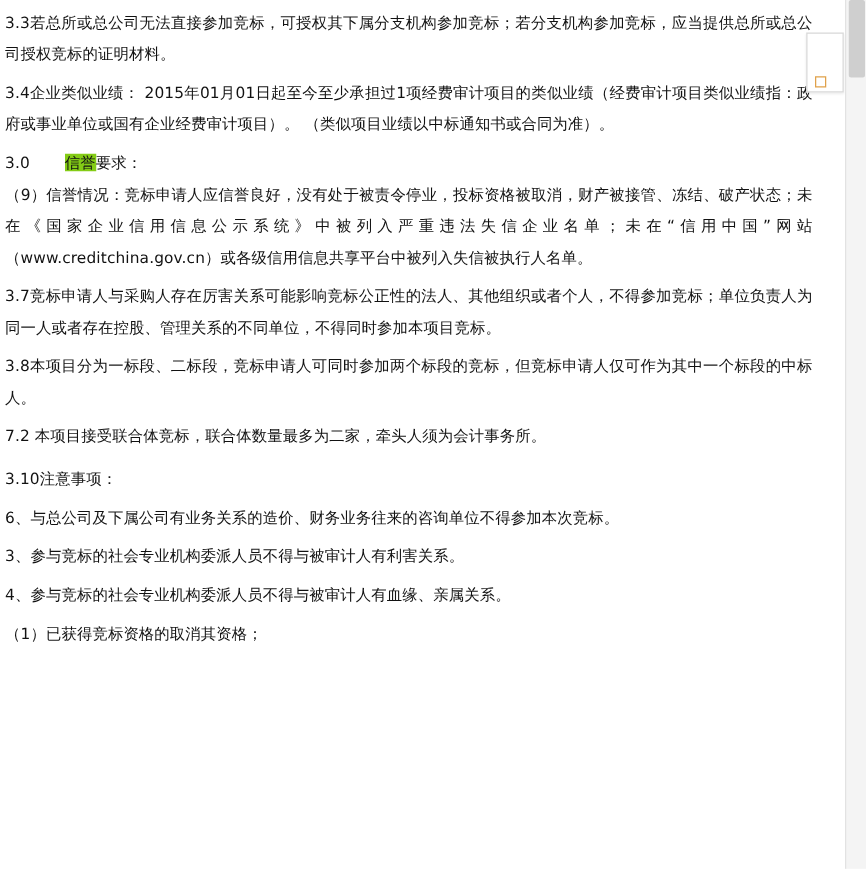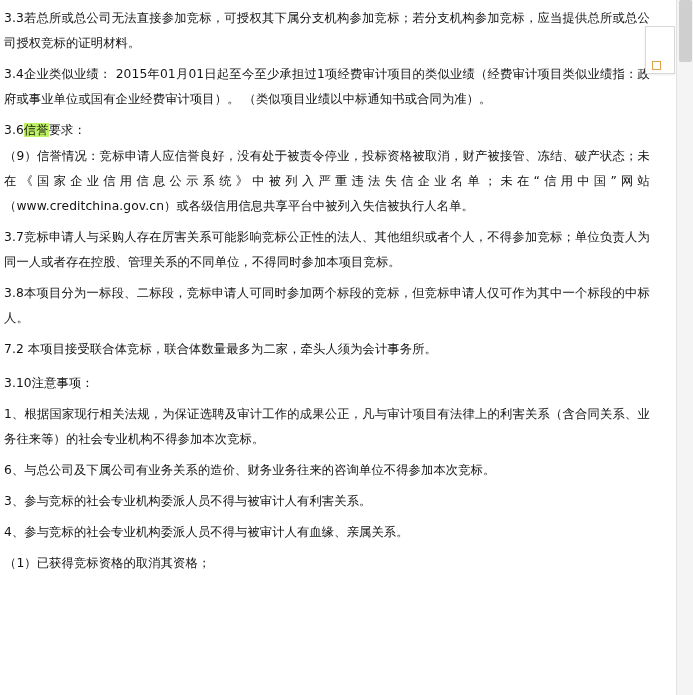--- a/index.html
+++ b/index.html
@@ -38,21 +38,22 @@
     font-size: 12.3px;
     line-height: 25px;
     text-align: justify;
     letter-spacing: 0.1px;
     color: #121212;
   }
   p.tight {
     padding-bottom: 1px;
   }
   .hl {
-    background: #bef264;
+    background: #84cc16;
+    margin-left: 28px;
   }
   .gap-sm { height: 3px; }
 
   
   .right-rail {
     position: absolute;
     right: 0;
     top: 0;
     width: 16px;
     height: 695px;
@@ -106,36 +107,35 @@
 <div class="page">
   <div class="top-divider"></div>
 
   <div class="doc-body">
 
     <p class="para">3.3若总所或总公司无法直接参加竞标，可授权其下属分支机构参加竞标；若分支机构参加竞标，应当提供总所或总公司授权竞标的证明材料。</p>
 
     <p class="para">3.4企业类似业绩： 2015年01月01日起至今至少承担过1项经费审计项目的类似业绩（经费审计项目类似业绩指：政府或事业单位或国有企业经费审计项目）。 （类似项目业绩以中标通知书或合同为准）。</p>
 
 
-    <p class="para tight"><span>3.6</span><span class="hl">信誉</span><span>要求：</span></p>
+    <p class="para tight"><span>3.0</span><span class="hl">信誉</span><span>要求：</span></p>
 
 
     <p class="para">（9）信誉情况：竞标申请人应信誉良好，没有处于被责令停业，投标资格被取消，财产被接管、冻结、破产状态；未在《国家企业信用信息公示系统》中被列入严重违法失信企业名单；未在“信用中国”网站（www.creditchina.gov.cn）或各级信用信息共享平台中被列入失信被执行人名单。</p>
 
     <p class="para">3.7竞标申请人与采购人存在厉害关系可能影响竞标公正性的法人、其他组织或者个人，不得参加竞标；单位负责人为同一人或者存在控股、管理关系的不同单位，不得同时参加本项目竞标。</p>
 
     <p class="para">3.8本项目分为一标段、二标段，竞标申请人可同时参加两个标段的竞标，但竞标申请人仅可作为其中一个标段的中标人。</p>
 
     <p class="para">7.2 本项目接受联合体竞标，联合体数量最多为二家，牵头人须为会计事务所。</p>
 
     <div class="gap-sm"></div>
 
     <p class="para">3.10注意事项：</p>
 
-    <p class="para">1、根据国家现行相关法规，为保证选聘及审计工作的成果公正，凡与审计项目有法律上的利害关系（含合同关系、业务往来等）的社会专业机构不得参加本次竞标。</p>
 
     <p class="para">6、与总公司及下属公司有业务关系的造价、财务业务往来的咨询单位不得参加本次竞标。</p>
 
     <p class="para">3、参与竞标的社会专业机构委派人员不得与被审计人有利害关系。</p>
 
     <p class="para">4、参与竞标的社会专业机构委派人员不得与被审计人有血缘、亲属关系。</p>
 
 
     <p class="para tight">（1）已获得竞标资格的取消其资格；</p>
 

